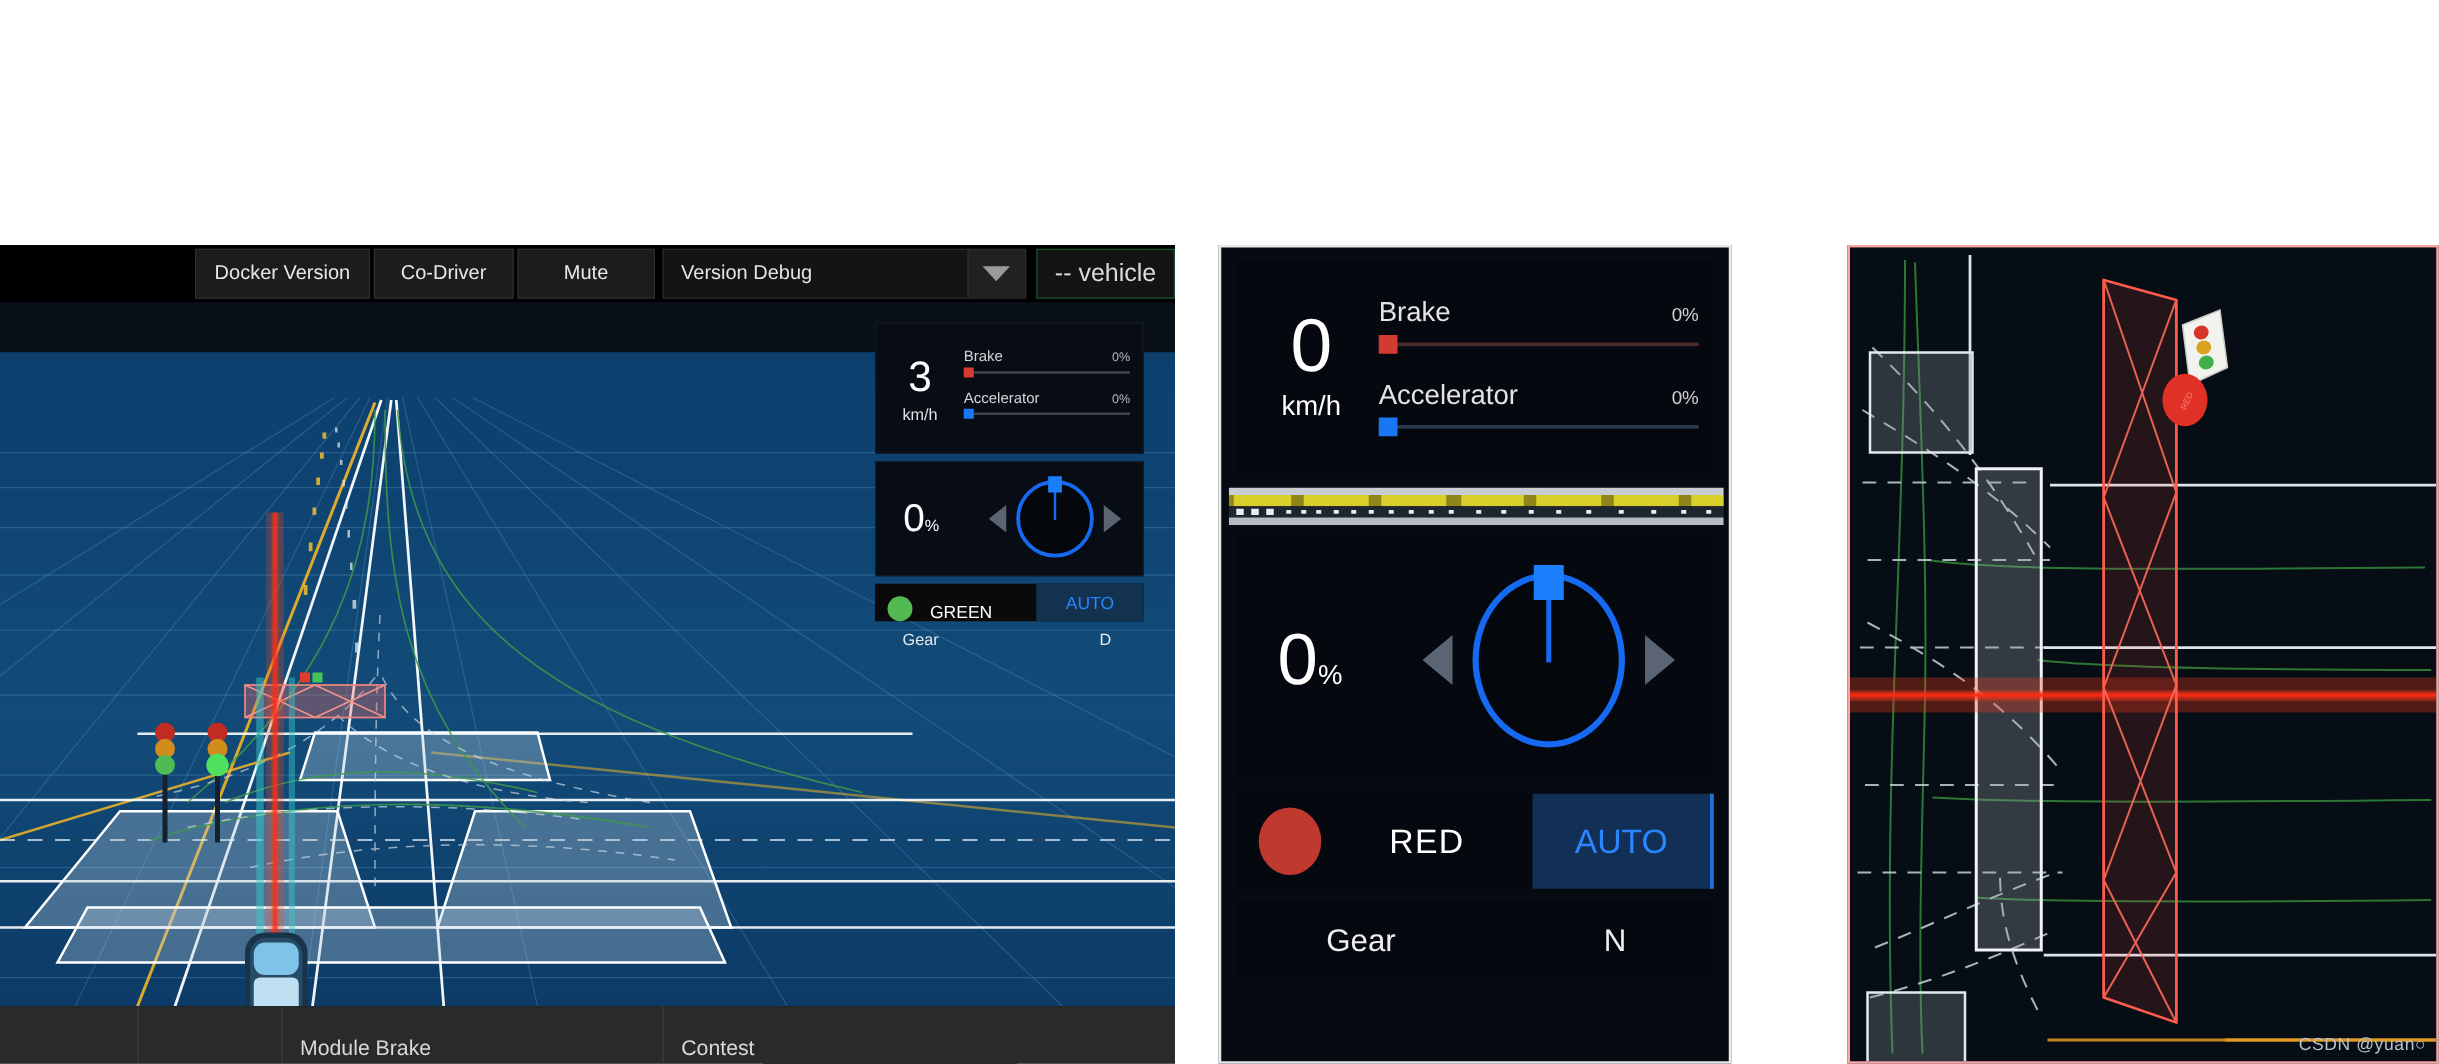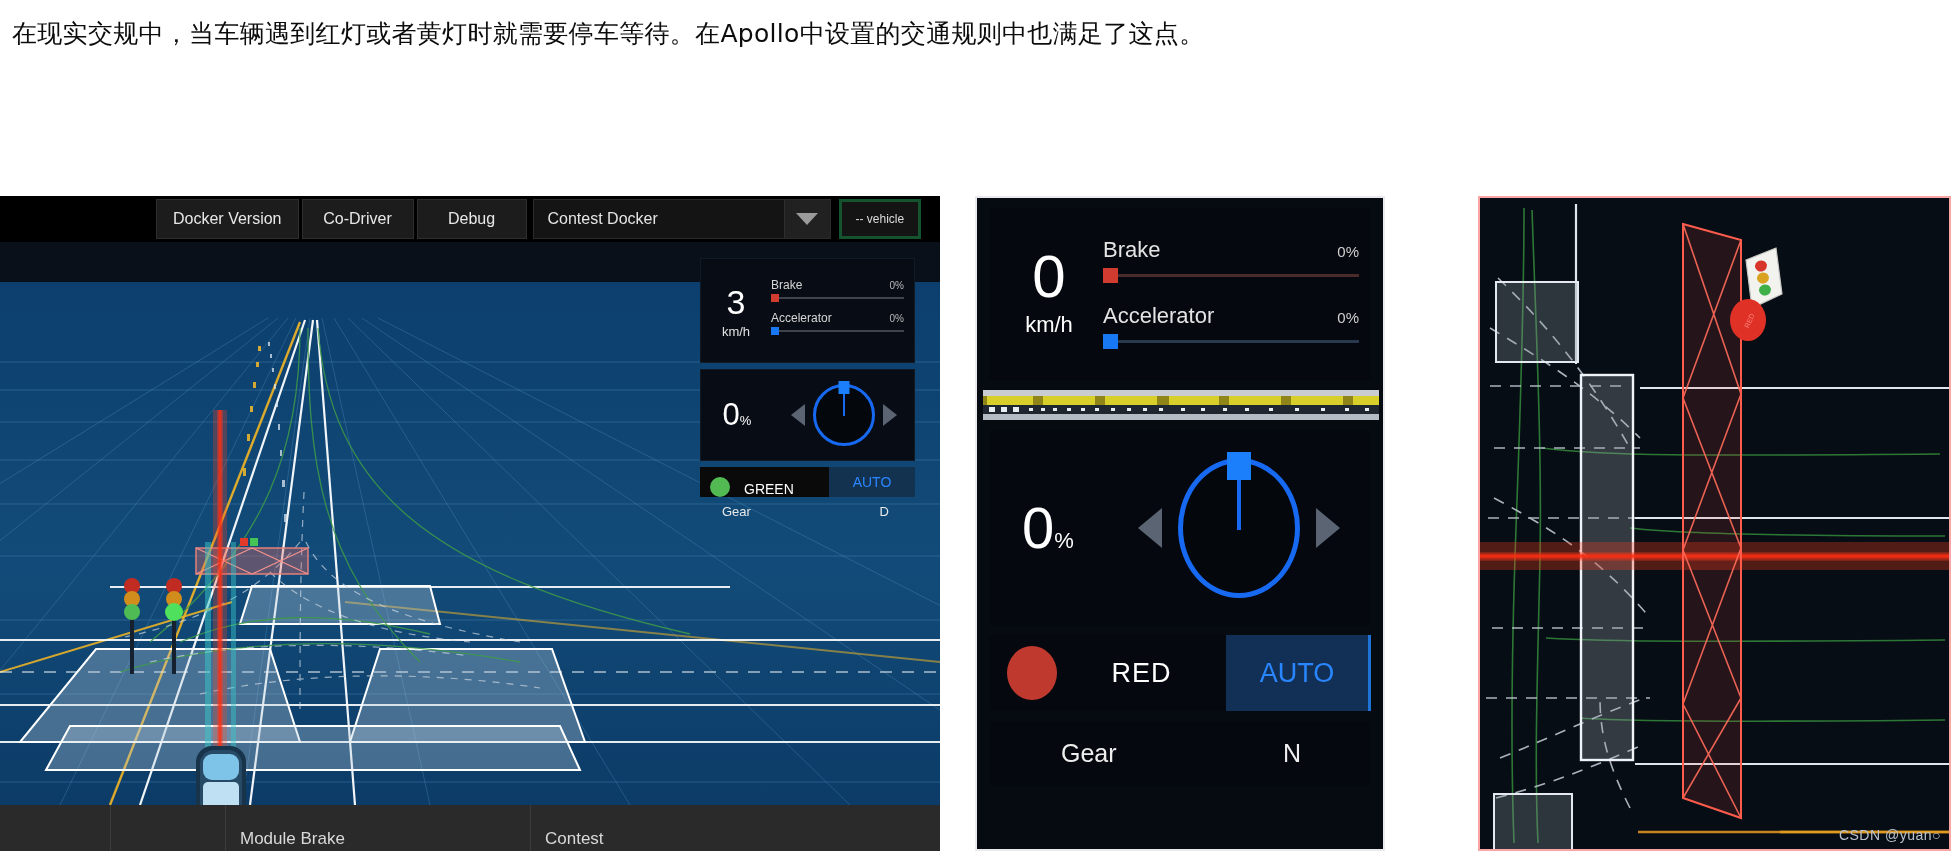--- a/index.html
+++ b/index.html
@@ -75,22 +75,22 @@
     display: flex; align-items: center; justify-content: center;
   }
   .tb-select .caret i {
     display: block; width: 0; height: 0;
     border-left: 11px solid transparent;
     border-right: 11px solid transparent;
     border-top: 12px solid #9a9a9a;
   }
   .tb-vehicle {
     height: 40px; margin-left: 8px;
-    background: #141414; border: 3px solid #14532d;
-    color: #dcdcdc; font-size: 12px;
+    background: #141414; border: 1px solid #14532d;
+    color: #dcdcdc; font-size: 20px;
     display: flex; align-items: center; padding: 0 14px;
     white-space: nowrap;
   }
 
   
   .p1-scene {
     position: absolute; left: 0; top: 46px; width: 940px; height: 563px;
     background: linear-gradient(180deg, #0a1019 0%, #0a1019 38px, #0c3d6b 38px, #114977 55%, #0d3f6c 100%);
     overflow: hidden;
   }
@@ -183,33 +183,32 @@
     color: #b9c2cc; font-size: 14px; letter-spacing: .5px;
   }
   svg { display:block; }
 </style>
 </head>
 <body>
 
 <div id="root">
 
   <div class="article">
-    <p>在现实交规中，当车辆遇到红灯或者黄灯时就需要停车等待。在Apollo中设置的交通规则中也满足了这点。</p>
   </div>
 
   <div class="panels">
 
     <div class="panel1">
 
       <div class="p1-toolbar">
         <div class="tb-btn b1">Docker Version</div>
         <div class="tb-btn b2">Co-Driver</div>
-        <div class="tb-btn b3">Debug</div>
+        <div class="tb-btn b3">Mute</div>
         <div class="tb-select">
-          <span>Contest Docker</span>
+          <span>Version Debug</span>
           <span class="caret">
               <i></i>
             </span>
         </div>
         <div class="tb-vehicle">-- vehicle</div>
       </div>
 
       <div class="p1-scene">
         <svg width="940" height="563" viewBox="0 0 940 563">
           <defs>

